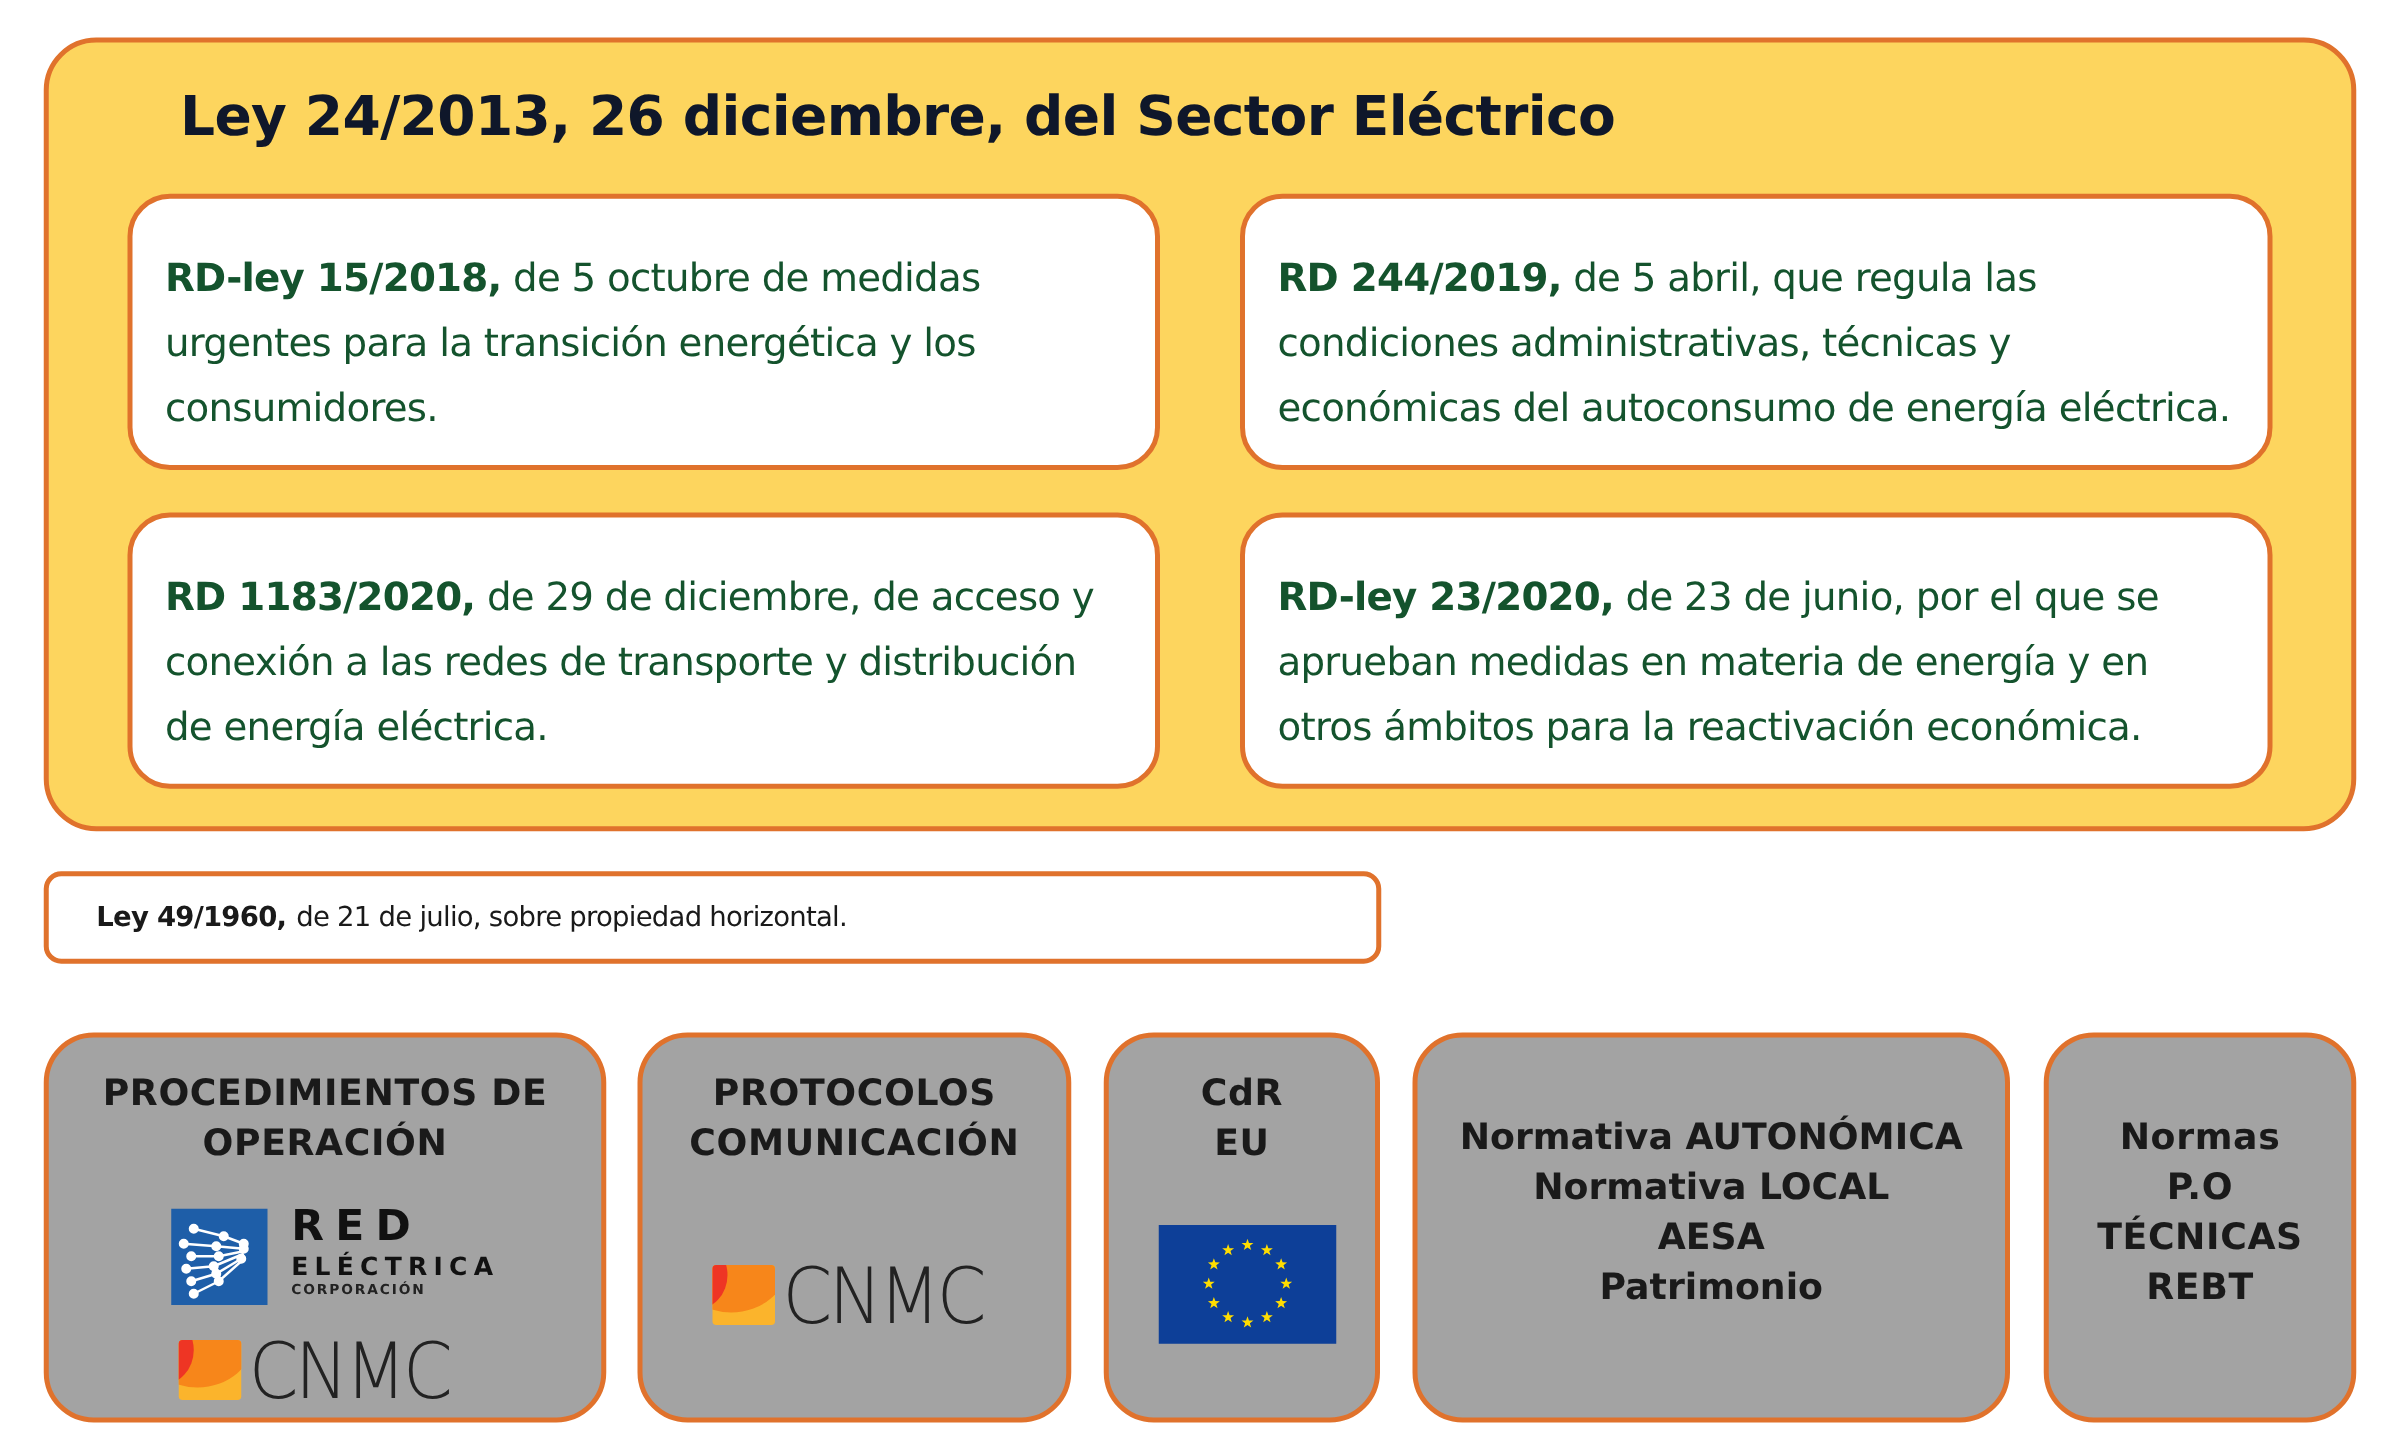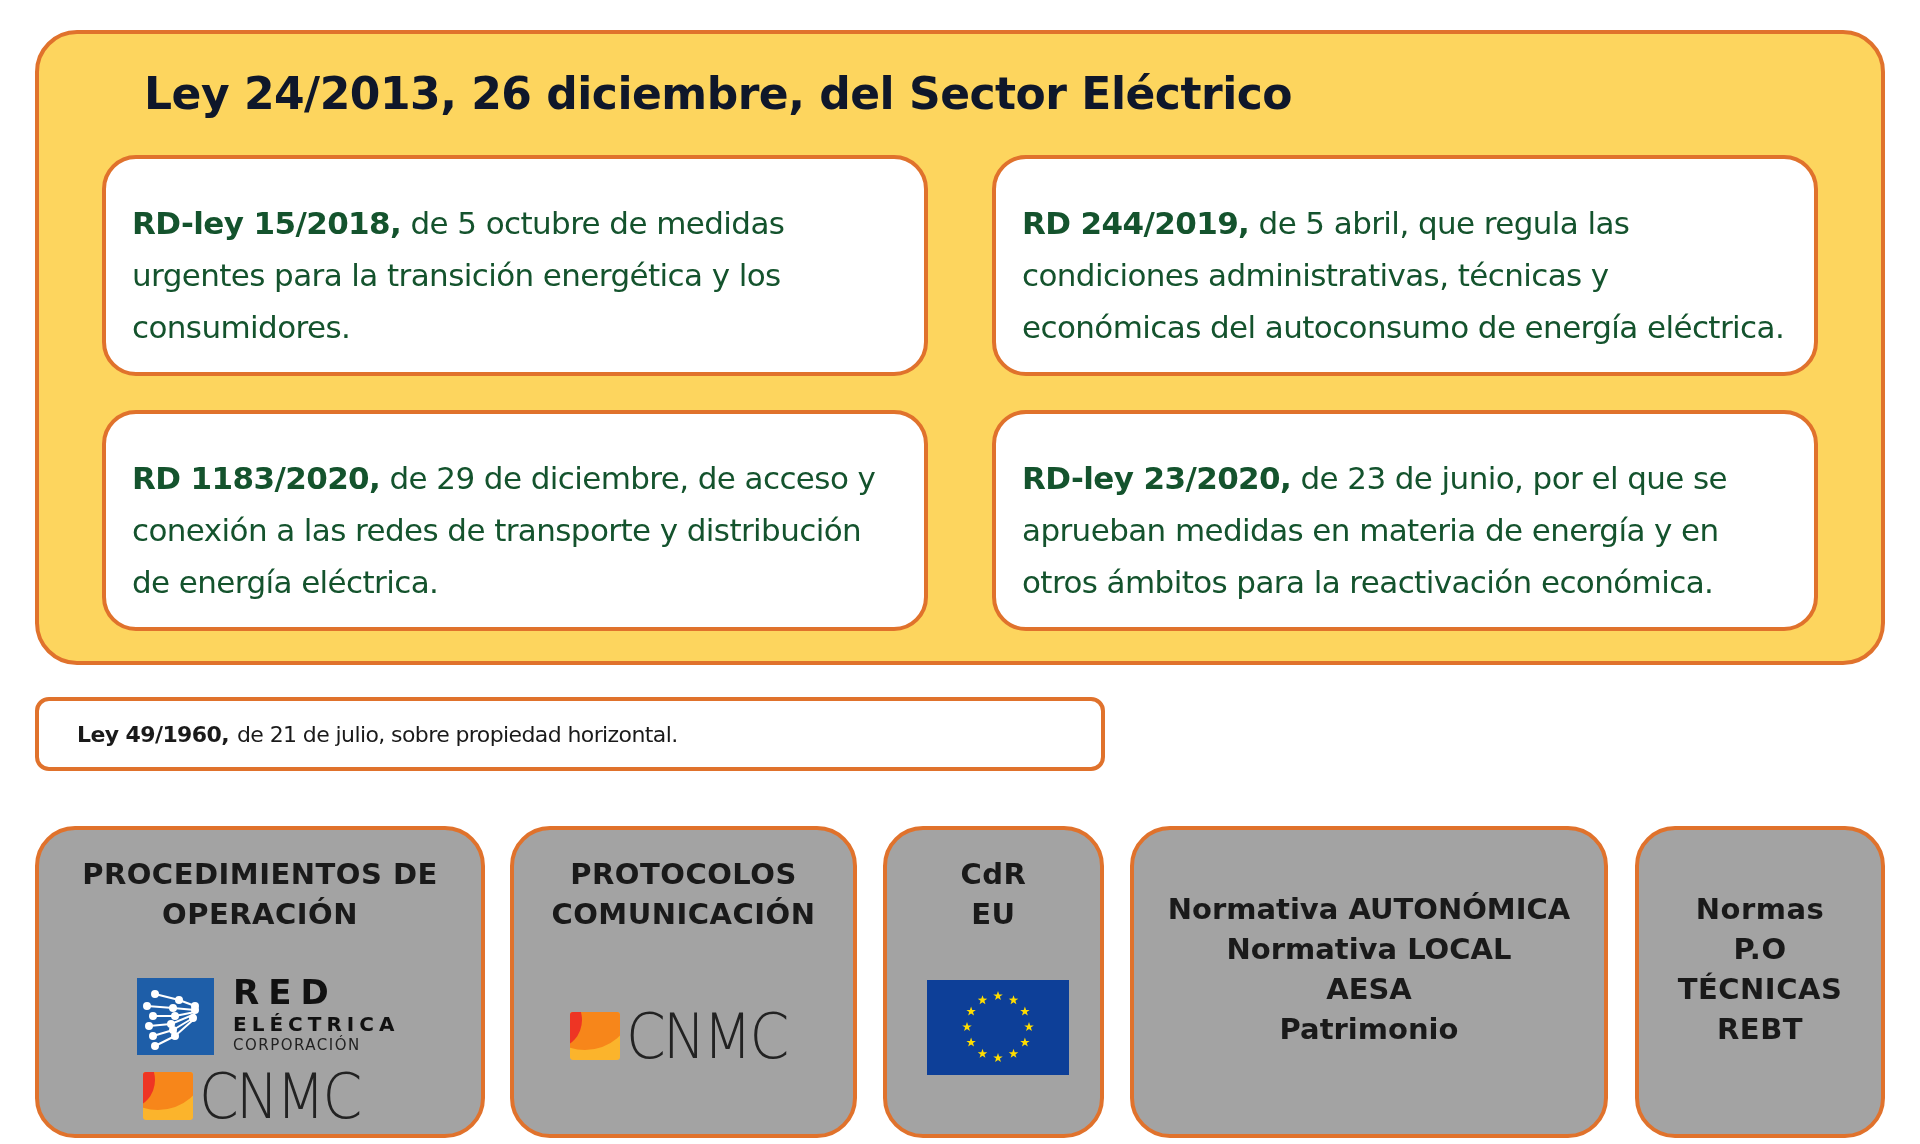--- a/index.html
+++ b/index.html
@@ -43,25 +43,25 @@
   }
   .bb-title {
     font-family: "DejaVu Sans", sans-serif; font-weight: bold;
     font-size: 29px; line-height: 40px; color: #1a1a1a; letter-spacing: 0.5px;
   }
   .centered-title {
     position: absolute; left: 0; right: 0; top: 50%; transform: translateY(-58%);
   }
 
   
-  .ree-logo { position: absolute; left: 98px; top: 148px; width: 270px; height: 78px; padding-left: 48px; }
+  .ree-logo { position: absolute; left: 98px; top: 137px; width: 270px; height: 78px; padding-left: 48px; }
   .ree-square { position: absolute; left: 0; top: 0; width: 77px; height: 77px; background: #1e5ea8; }
   .ree-red { position: absolute; left: 96px; top: -6px; font-size: 34px; font-weight: bold; letter-spacing: 9px; color: #111; font-family: "DejaVu Sans", sans-serif; }
   .ree-elec { position: absolute; left: 96px; top: 34px; font-size: 20px; font-weight: bold; letter-spacing: 5px; color: #111; font-family: "DejaVu Sans", sans-serif; }
-  .ree-corp { position: absolute; left: 96px; top: 58px; font-size: 15px; letter-spacing: 1.5px; color: #222; font-family: "DejaVu Sans", sans-serif; }
+  .ree-corp { position: absolute; left: 96px; top: 58px; font-size: 11px; letter-spacing: 1.5px; color: #222; font-family: "DejaVu Sans", sans-serif; font-weight: bold; }
 
   
   .cnmc-logo { position: absolute; height: 52px; width: 240px; }
   .cnmc-square {
     position: absolute; left: 0; top: 2px; width: 50px; height: 48px; border-radius: 3px;
     overflow: hidden; background: #fbb42c;
   }
   .cnmc-square .s1 { position: absolute; left: -30px; top: -40px; width: 90px; height: 78px; border-radius: 50%; background: #f7861a; }
   .cnmc-square .s2 { position: absolute; left: -40px; top: -20px; width: 52px; height: 56px; border-radius: 50%; background: #ee3524; }
   .cnmc-text {

